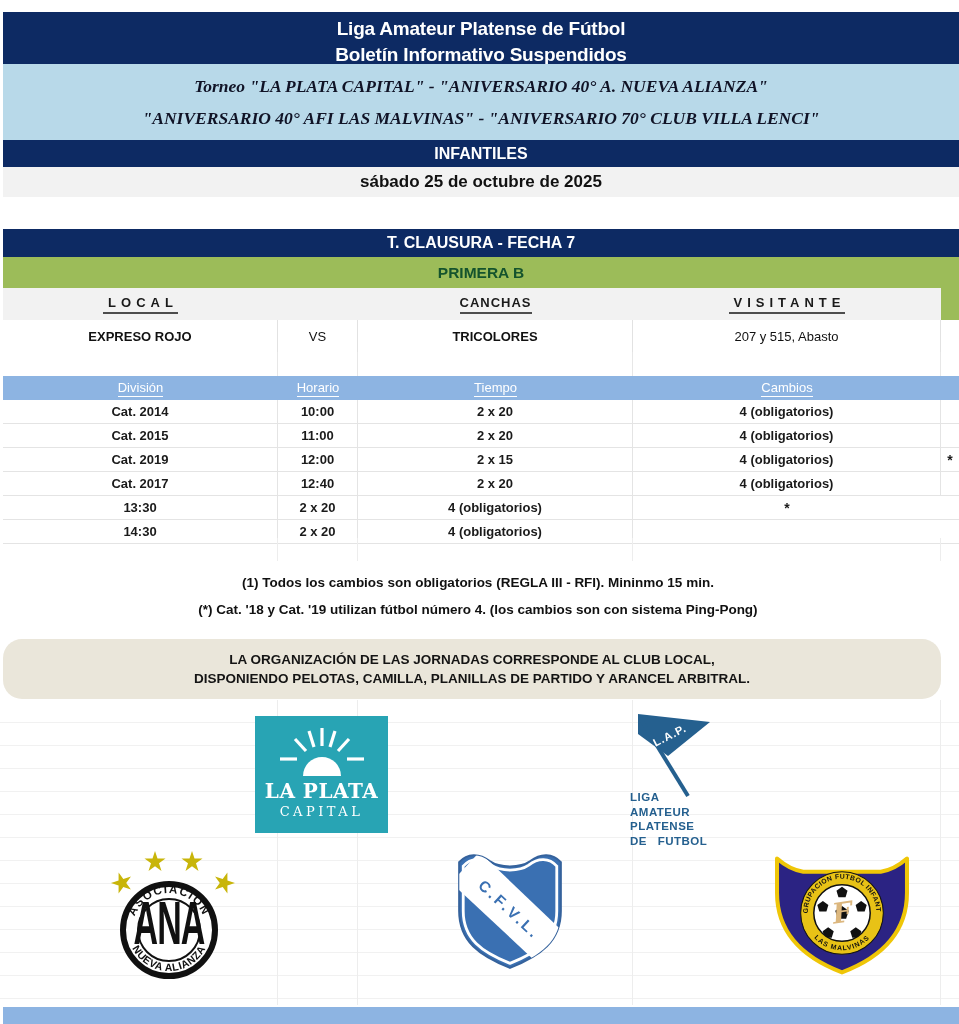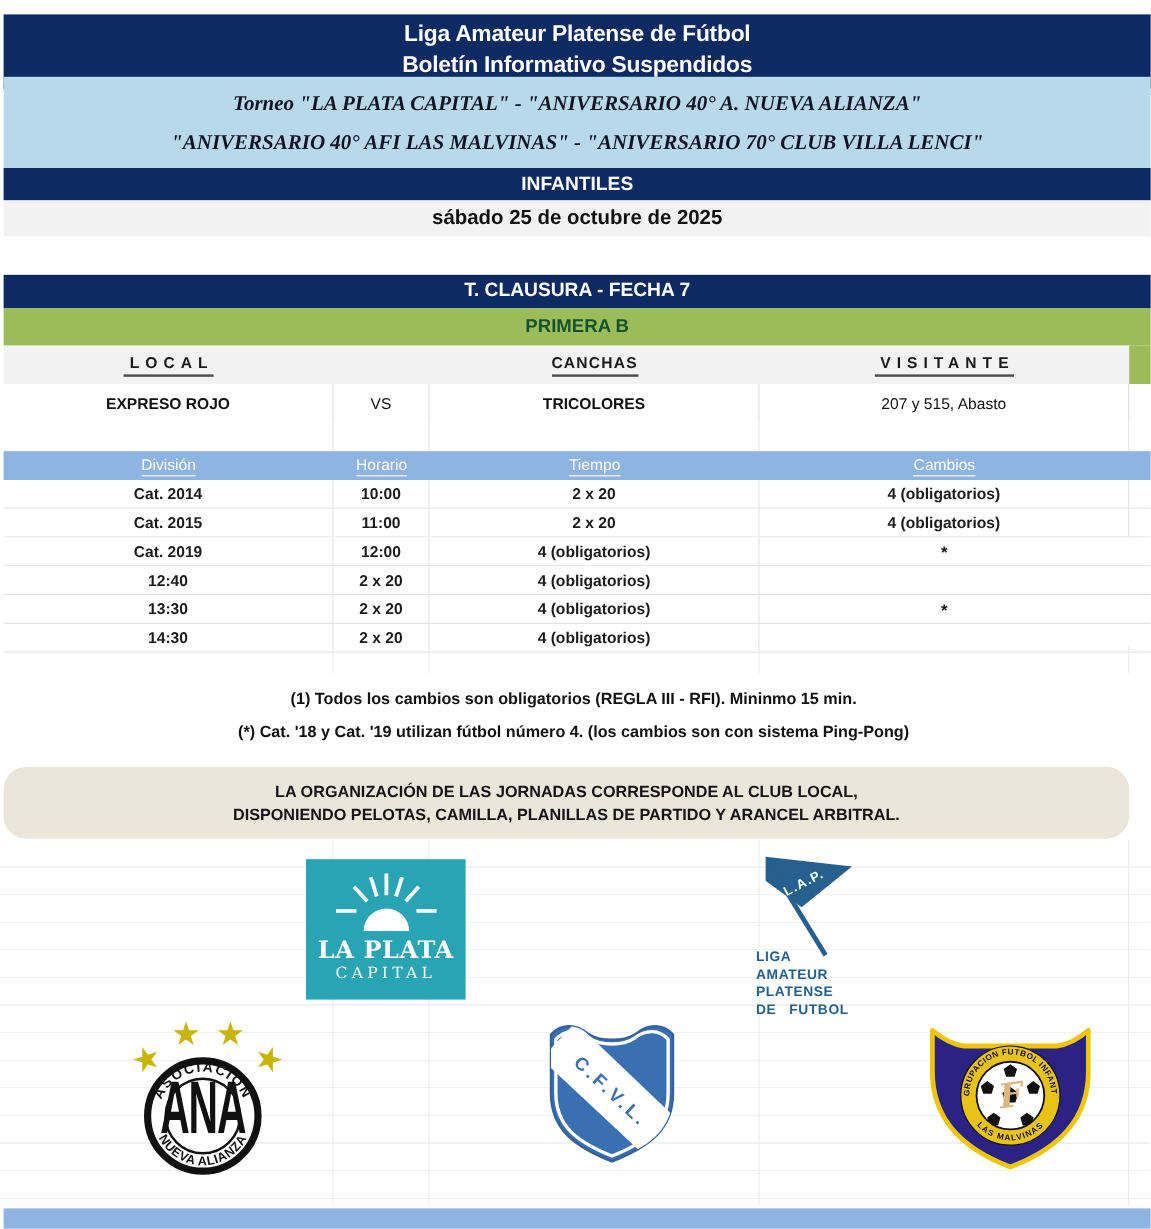--- a/index.html
+++ b/index.html
@@ -151,25 +151,27 @@
     <div class="cell">Cat. 2015</div>
     <div class="cell">11:00</div>
     <div class="cell">2 x 20</div>
     <div class="cell">4 (obligatorios)</div>
     <div class="cell"></div>
   </div>
 
   <div class="srow">
     <div class="cell">Cat. 2019</div>
     <div class="cell">12:00</div>
+    <div class="cell">2 x 15</div>
     <div class="cell">4 (obligatorios)</div>
     <div class="cell">*</div>
   </div>
 
   <div class="srow">
+    <div class="cell">Cat. 2017</div>
     <div class="cell">12:40</div>
     <div class="cell">2 x 20</div>
     <div class="cell">4 (obligatorios)</div>
     <div class="cell"></div>
   </div>
 
   <div class="srow">
     <div class="cell">13:30</div>
     <div class="cell">2 x 20</div>
     <div class="cell">4 (obligatorios)</div>

